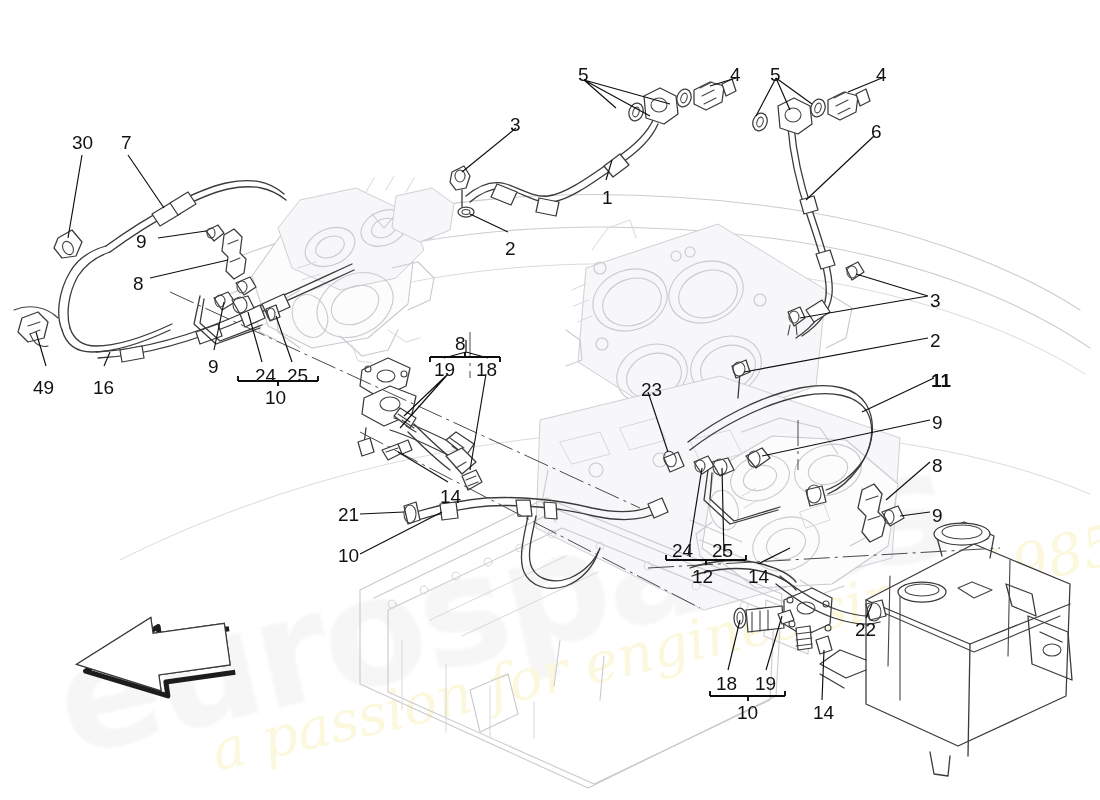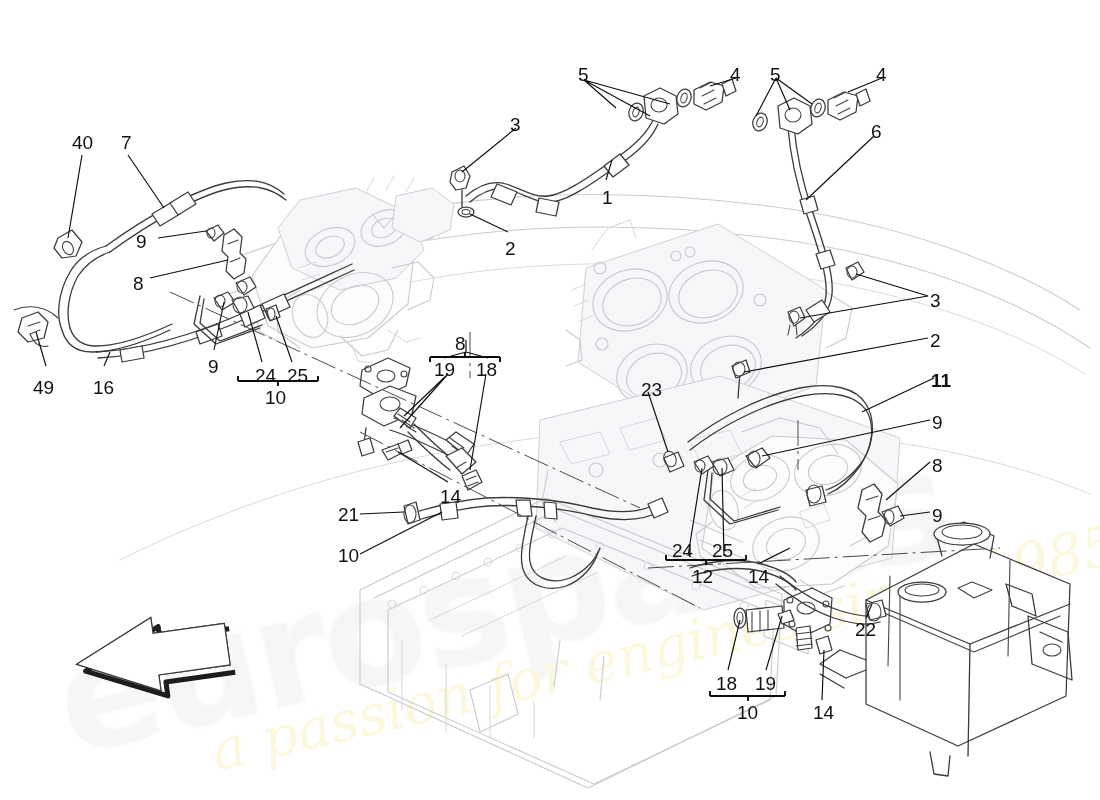--- a/index.html
+++ b/index.html
@@ -420,21 +420,21 @@
       <path class="brk" d="M710,696 L785,696 M710,696 L710,691 M785,696 L785,691 M748,696 L748,701"></path>
     </g>
 
     <g>
       <path d="M228,634 L156,634 L156,618 L76,654 L156,692 L156,676 L228,676 Z" fill="#ffffff" stroke="#3a3a3a" stroke-width="1.2" transform="rotate(-8 150 655)"></path>
       <path d="M232,640 L162,640 L162,628 L84,662 L162,698 L162,684 L232,684" fill="none" stroke="#0a0a0a" stroke-width="5" stroke-linejoin="round" transform="rotate(-8 150 655)" opacity="0.92"></path>
       <path d="M228,634 L156,634 L156,618 L76,654 L156,692 L156,676 L228,676 Z" fill="#ffffff" stroke="#3a3a3a" stroke-width="1.2" transform="rotate(-8 150 655)"></path>
     </g>
   </svg>
 
-  <div class="lbl" style="left:72px;  top:133px;">40</div>
+  <div class="lbl" style="left:72px;  top:133px;">30</div>
   <div class="lbl" style="left:121px; top:133px;">7</div>
   <div class="lbl" style="left:510px; top:115px;">3</div>
   <div class="lbl" style="left:578px; top:65px;">5</div>
   <div class="lbl" style="left:730px; top:65px;">4</div>
   <div class="lbl" style="left:770px; top:65px;">5</div>
   <div class="lbl" style="left:876px; top:65px;">4</div>
   <div class="lbl" style="left:871px; top:122px;">6</div>
   <div class="lbl" style="left:602px; top:188px;">1</div>
   <div class="lbl" style="left:505px; top:239px;">2</div>
   <div class="lbl" style="left:136px; top:232px;">9</div>

